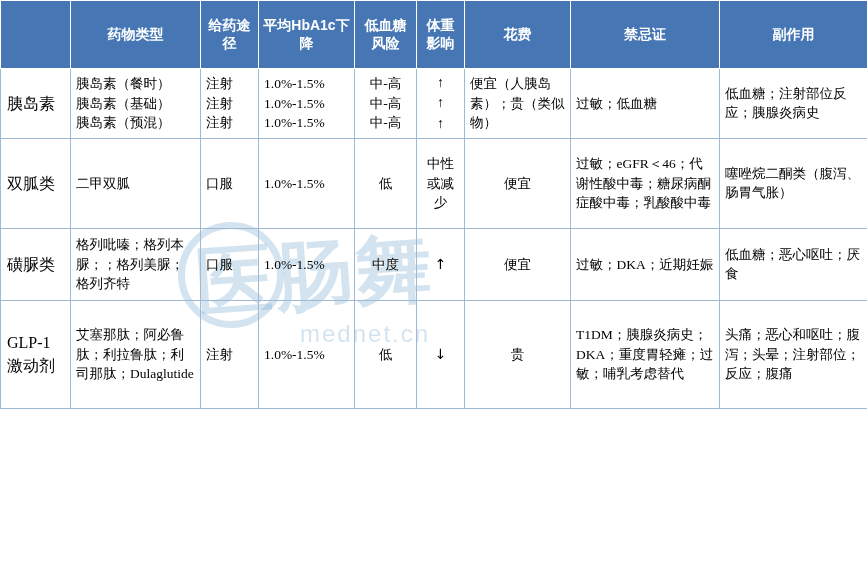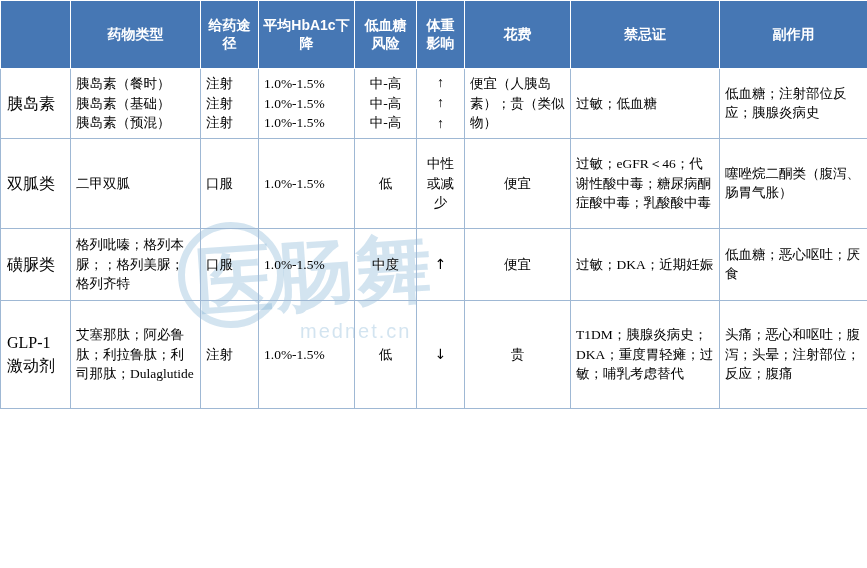--- a/index.html
+++ b/index.html
@@ -41,21 +41,21 @@
     color: rgba(110, 165, 205, 0.30);
     letter-spacing: 4px;
     white-space: nowrap;
     transform: rotate(-4deg);
   }
   #watermark .wm-sub {
     position: absolute;
     left: 300px;
     top: 320px;
     font-family: "Liberation Sans", sans-serif;
-    font-size: 20px;
+    font-size: 24px;
     color: rgba(110, 165, 205, 0.30);
     letter-spacing: 2px;
     white-space: nowrap;
   }
   #watermark .wm-circle {
     position: absolute;
     left: 178px;
     top: 222px;
     width: 92px;
     height: 92px;

